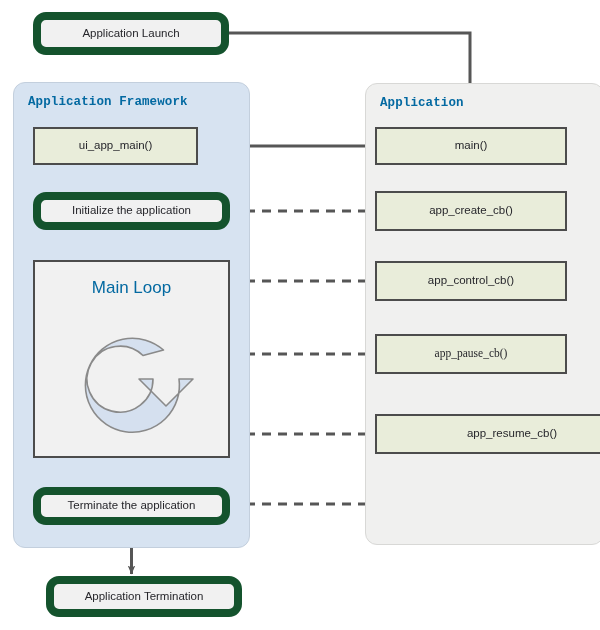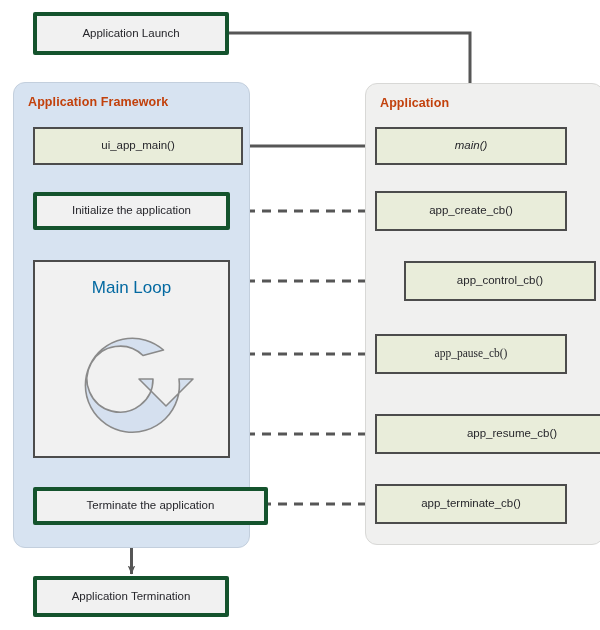--- a/index.html
+++ b/index.html
@@ -39,63 +39,64 @@
     background: #f0f0ef;
     border: 1px solid #d8d8d6;
     margin-left: 16px;
   }
   .panel-title {
     position: absolute;
     left: 14px;
     top: 12px;
     font-size: 12.5px;
     font-weight: bold;
-    color: #c2410c;
+    color: #0369a1;
     letter-spacing: 0.1px;
     white-space: nowrap;
+    font-family: Liberation Mono, monospace;
   }
   
   .node {
     position: absolute;
     box-sizing: border-box;
     display: flex;
     align-items: center;
     justify-content: center;
     text-align: center;
     font-size: 11.5px;
     color: #26262b;
     line-height: 1.2;
   }
   .node-round {
     background: #f1f1f1;
-    border: 4px solid #14532d;
-    border-radius: 2px;
+    border: 8px solid #14532d;
+    border-radius: 13px;
   }
   .node-green {
     background: #e9edda;
     border: 2px solid #4c4c4c;
     border-radius: 0;
   }
   .node-plain {
     background: #f1f1f1;
     border: 2px solid #4c4c4c;
     border-radius: 0;
   }
   
   .n-launch      { left: 33px;  top: 12px;  width: 196px; height: 43px; }
-  .n-uiappmain   { left: 33px;  top: 127px; width: 210px; height: 38px; }
+  .n-uiappmain   { left: 33px;  top: 127px; width: 165px; height: 38px; }
   .n-init        { left: 33px;  top: 192px; width: 197px; height: 38px; text-align: center; }
   .n-mainloop    { left: 33px;  top: 260px; width: 197px; height: 198px;
                    display: block; }
-  .n-terminate   { left: 33px;  top: 487px; width: 235px; height: 38px; }
-  .n-apptermin   { left: 33px;  top: 576px; width: 196px; height: 41px; }
-
-  .n-main        { left: 375px; top: 127px; width: 192px; height: 38px; font-style: italic; }
+  .n-terminate   { left: 33px;  top: 487px; width: 197px; height: 38px; }
+  .n-apptermin   { left: 46px;  top: 576px; width: 196px; height: 41px; }
+
+  .n-main        { left: 375px; top: 127px; width: 192px; height: 38px; }
   .n-create      { left: 375px; top: 191px; width: 192px; height: 40px; }
-  .n-control     { left: 375px; top: 261px; width: 192px; height: 40px; margin-left: 29px; }
+  .n-control     { left: 375px; top: 261px; width: 192px; height: 40px; }
   .n-pause       { left: 375px; top: 334px; width: 192px; height: 40px; font-family: Liberation Serif, serif; }
   .n-resume      { left: 375px; top: 414px; width: 230px; height: 40px; padding-left: 44px; }
   .n-termcb      { left: 375px; top: 484px; width: 192px; height: 40px; }
 
   .mainloop-label {
     position: absolute;
     left: 0;
     top: 16px;
     width: 100%;
     text-align: center;
@@ -194,15 +195,14 @@
   <div class="node node-green n-main">main()</div>
 
   <div class="node node-green n-create">app_create_cb()</div>
 
   <div class="node node-green n-control">app_control_cb()</div>
 
   <div class="node node-green n-pause">app_pause_cb()</div>
 
   <div class="node node-green n-resume">app_resume_cb()</div>
 
-  <div class="node node-green n-termcb">app_terminate_cb()</div>
 
 </div>
 
 </body></html>

